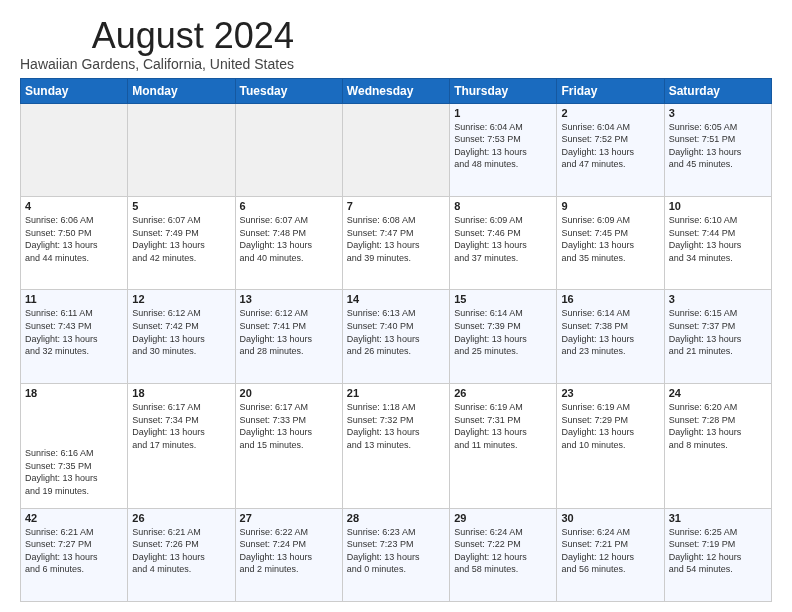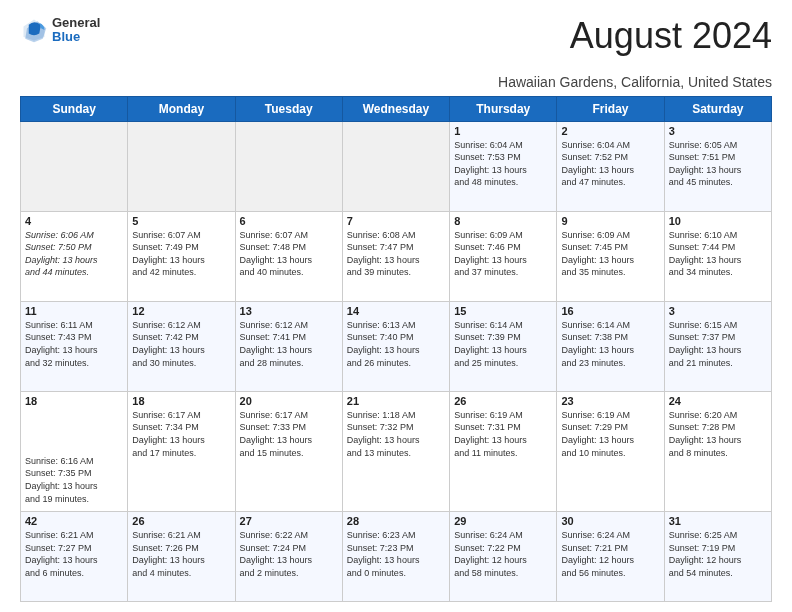--- a/index.html
+++ b/index.html
@@ -52,36 +52,36 @@
     }
     .main-title {
       font-size: 36px;
       font-weight: normal;
       color: #222;
       line-height: 1.1;
     }
     .subtitle {
       font-size: 14px;
       color: #444;
-      margin-top: 18px;
+      margin-top: 0;
     }
     .calendar {
       flex: 1;
       border: 1px solid #ccc;
       border-collapse: collapse;
       width: 100%;
       table-layout: fixed;
     }
     .calendar thead tr th {
       background: #1a6bbf;
       color: #fff;
       font-size: 12px;
       font-weight: bold;
       padding: 5px 4px;
-      text-align: center;
+      text-align: left;
       border: 1px solid #1558a0;
     }
     .calendar tbody tr td {
       vertical-align: top;
       border: 1px solid #ccc;
       padding: 3px 4px;
       font-size: 9.5px;
       color: #333;
       height: 88px;
       background: #fff;
@@ -106,32 +106,20 @@
     }
     .empty-cell {
       background: #f0f0f0 !important;
     }
   </style>
 </head>
 <body>
 
 <div class="page">
   <div class="header">
-    <div class="logo">
-      <svg class="logo-icon" viewBox="0 0 32 32">
-        <polygon points="16,4 28,12 28,24 16,28 4,24 4,12" fill="#1a6bbf" opacity="0.15"></polygon>
-        <polygon points="20,6 30,14 26,26 16,30 6,26 8,14" fill="#1a6bbf" opacity="0.3"></polygon>
-        <path d="M10,10 Q16,4 24,10 L22,20 Q16,24 10,20 Z" fill="#1a6bbf"></path>
-        <path d="M22,8 Q28,10 28,16 L24,14 Z" fill="#4a9ae0"></path>
-      </svg>
-      <div class="logo-text">
-        <span class="logo-general">General</span>
-        <span class="logo-blue">Blue</span>
-      </div>
-    </div>
     <div class="title-section">
       <div class="main-title">August 2024</div>
       <div class="subtitle">Hawaiian Gardens, California, United States</div>
     </div>
   </div>
 
   <table class="calendar">
     <thead>
       <tr>
       <th>Sunday</th>
@@ -167,21 +155,21 @@
             <span class="day-num">3</span>
             <div class="day-detail" style="white-space: pre-line;">Sunrise: 6:05 AM
 Sunset: 7:51 PM
 Daylight: 13 hours
 and 45 minutes.</div>
           </td>
         </tr>
         <tr>
           <td>
             <span class="day-num">4</span>
-            <div class="day-detail" style="white-space: pre-line; font-style: italic;">Sunrise: 6:06 AM
+            <div class="day-detail" style="white-space: pre-line;">Sunrise: 6:06 AM
 Sunset: 7:50 PM
 Daylight: 13 hours
 and 44 minutes.</div>
           </td>
           <td>
             <span class="day-num">5</span>
             <div class="day-detail" style="white-space: pre-line;">Sunrise: 6:07 AM
 Sunset: 7:49 PM
 Daylight: 13 hours
 and 42 minutes.</div>

